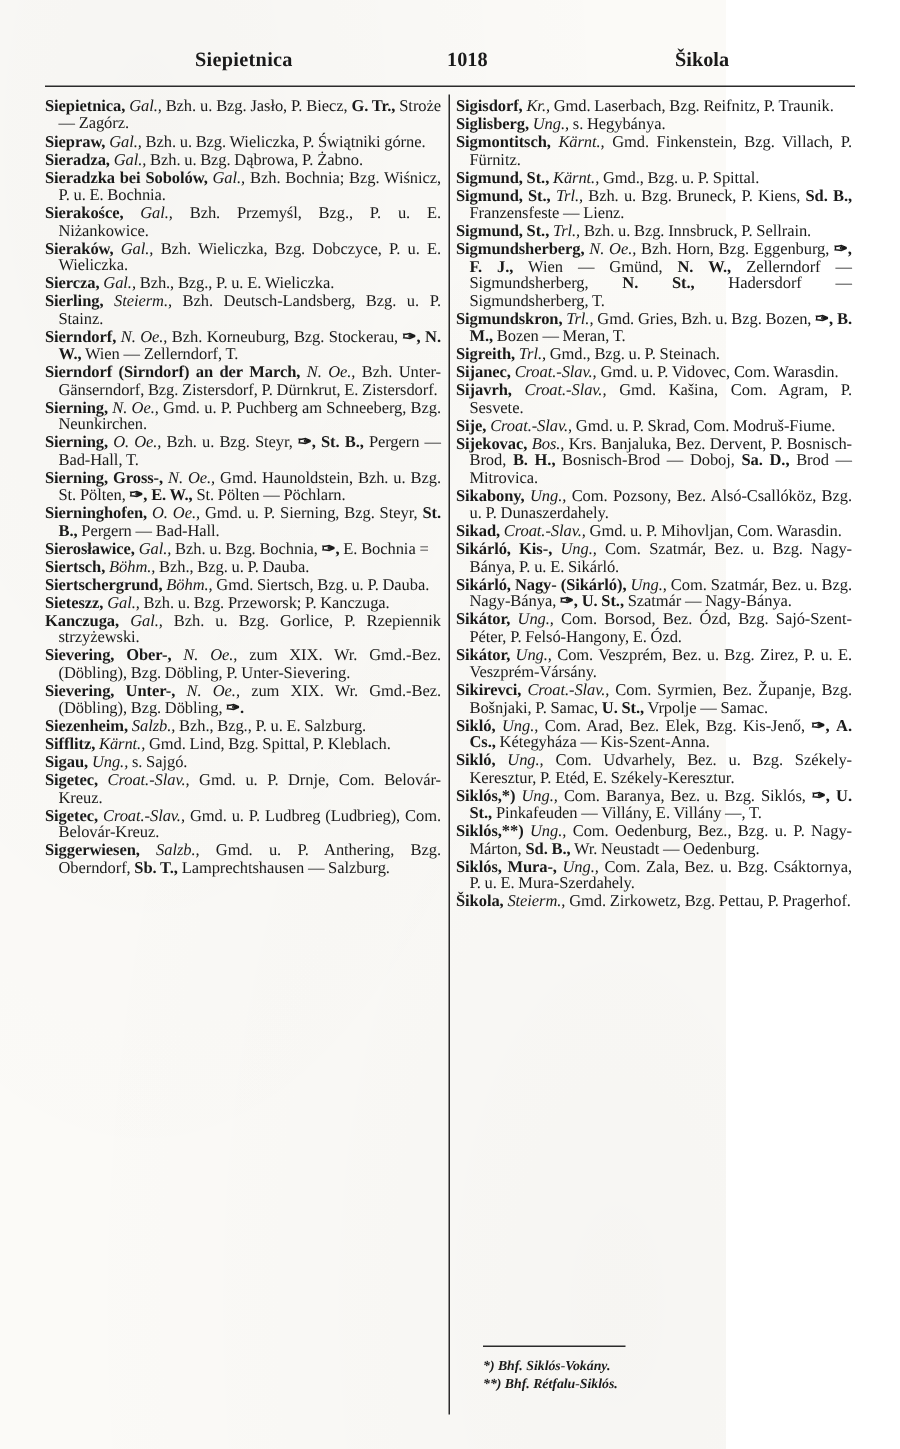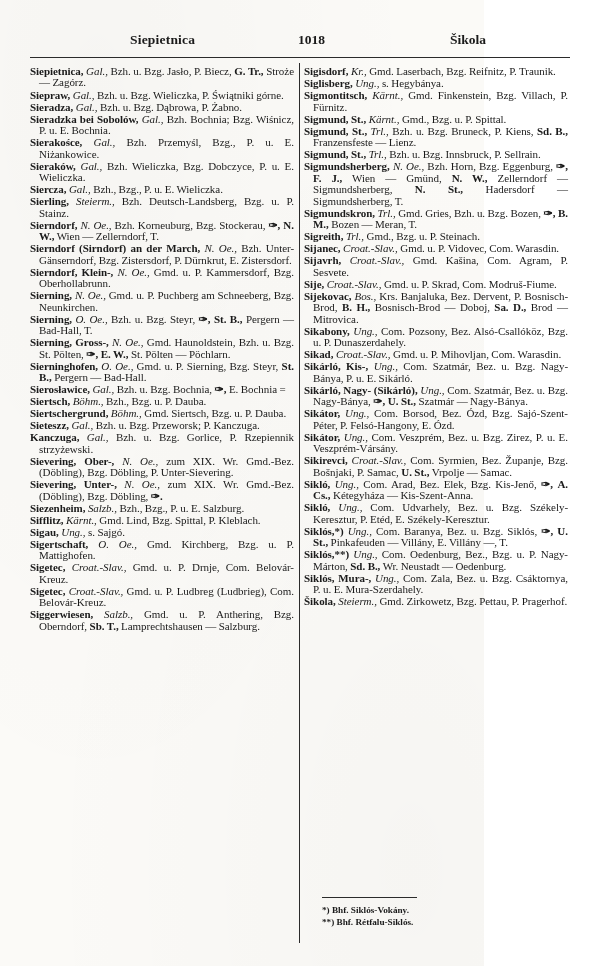--- a/index.html
+++ b/index.html
@@ -109,20 +109,21 @@
     left: 322px;
     top: 905px;
     width: 240px;
   }
   .fn {
     font-size: 9.2px;
     line-height: 11.5px;
     font-weight: bold;
     text-indent: -8px;
     padding-left: 8px;
+    font-style: italic;
   }
   .fnrule {
     position: absolute;
     left: 322px;
     top: 897px;
     width: 95px;
     height: 1px;
     background: #2b2b2b;
   }
   .glyph {
@@ -151,36 +152,34 @@
         <p class="entry"><b>Siepietnica,</b> <i>Gal.,</i> Bzh. u. Bzg. Jasło, P. Biecz, <b>G. Tr.,</b> Stroże — Zagórz.</p>
         <p class="entry"><b>Siepraw,</b> <i>Gal.,</i> Bzh. u. Bzg. Wieliczka, P. Świątniki górne.</p>
         <p class="entry"><b>Sieradza,</b> <i>Gal.,</i> Bzh. u. Bzg. Dąbrowa, P. Żabno.</p>
         <p class="entry"><b>Sieradzka bei Sobolów,</b> <i>Gal.,</i> Bzh. Bochnia; Bzg. Wiśnicz, P. u. E. Bochnia.</p>
         <p class="entry"><b>Sierakośce,</b> <i>Gal.,</i> Bzh. Przemyśl, Bzg., P. u. E. Niżankowice.</p>
         <p class="entry"><b>Sieraków,</b> <i>Gal.,</i> Bzh. Wieliczka, Bzg. Dobczyce, P. u. E. Wieliczka.</p>
         <p class="entry"><b>Siercza,</b> <i>Gal.,</i> Bzh., Bzg., P. u. E. Wieliczka.</p>
         <p class="entry"><b>Sierling,</b> <i>Steierm.,</i> Bzh. Deutsch-Landsberg, Bzg. u. P. Stainz.</p>
         <p class="entry"><b>Sierndorf,</b> <i>N. Oe.,</i> Bzh. Korneuburg, Bzg. Stockerau, <span class="glyph">✑,</span> <b>N. W.,</b> Wien — Zellerndorf, T.</p>
         <p class="entry"><b>Sierndorf (Sirndorf) an der March,</b> <i>N. Oe.,</i> Bzh. Unter-Gänserndorf, Bzg. Zistersdorf, P. Dürnkrut, E. Zistersdorf.</p>
-        <p class="entry"><b>Sierndorf, Klein-,</b> <i>N. Oe.,</i> Gmd. u. P. Kammersdorf, Bzg. Oberhollabrunn.</p>
         <p class="entry"><b>Sierning,</b> <i>N. Oe.,</i> Gmd. u. P. Puchberg am Schneeberg, Bzg. Neunkirchen.</p>
         <p class="entry"><b>Sierning,</b> <i>O. Oe.,</i> Bzh. u. Bzg. Steyr, <span class="glyph">✑,</span> <b>St. B.,</b> Pergern — Bad-Hall, T.</p>
         <p class="entry"><b>Sierning, Gross-,</b> <i>N. Oe.,</i> Gmd. Haunoldstein, Bzh. u. Bzg. St. Pölten, <span class="glyph">✑,</span> <b>E. W.,</b> St. Pölten — Pöchlarn.</p>
         <p class="entry"><b>Sierninghofen,</b> <i>O. Oe.,</i> Gmd. u. P. Sierning, Bzg. Steyr, <b>St. B.,</b> Pergern — Bad-Hall.</p>
         <p class="entry"><b>Sierosławice,</b> <i>Gal.,</i> Bzh. u. Bzg. Bochnia, <span class="glyph">✑,</span> E. Bochnia =</p>
         <p class="entry"><b>Siertsch,</b> <i>Böhm.,</i> Bzh., Bzg. u. P. Dauba.</p>
         <p class="entry"><b>Siertschergrund,</b> <i>Böhm.,</i> Gmd. Siertsch, Bzg. u. P. Dauba.</p>
         <p class="entry"><b>Sieteszz,</b> <i>Gal.,</i> Bzh. u. Bzg. Przeworsk; P. Kanczuga.</p>
         <p class="entry"><b>Kanczuga,</b> <i>Gal.,</i> Bzh. u. Bzg. Gorlice, P. Rzepiennik strzyżewski.</p>
         <p class="entry"><b>Sievering, Ober-,</b> <i>N. Oe.,</i> zum XIX. Wr. Gmd.-Bez. (Döbling), Bzg. Döbling, P. Unter-Sievering.</p>
         <p class="entry"><b>Sievering, Unter-,</b> <i>N. Oe.,</i> zum XIX. Wr. Gmd.-Bez. (Döbling), Bzg. Döbling, <span class="glyph">✑.</span></p>
         <p class="entry"><b>Siezenheim,</b> <i>Salzb.,</i> Bzh., Bzg., P. u. E. Salzburg.</p>
         <p class="entry"><b>Sifflitz,</b> <i>Kärnt.,</i> Gmd. Lind, Bzg. Spittal, P. Kleblach.</p>
         <p class="entry"><b>Sigau,</b> <i>Ung.,</i> s. Sajgó.</p>
-        <p class="entry"><b>Sigertschaft,</b> <i>O. Oe.,</i> Gmd. Kirchberg, Bzg. u. P. Mattighofen.</p>
         <p class="entry"><b>Sigetec,</b> <i>Croat.-Slav.,</i> Gmd. u. P. Drnje, Com. Belovár-Kreuz.</p>
         <p class="entry"><b>Sigetec,</b> <i>Croat.-Slav.,</i> Gmd. u. P. Ludbreg (Ludbrieg), Com. Belovár-Kreuz.</p>
         <p class="entry"><b>Siggerwiesen,</b> <i>Salzb.,</i> Gmd. u. P. Anthering, Bzg. Oberndorf, <b>Sb. T.,</b> Lamprechtshausen — Salzburg.</p>
       </div>
     <div class="col right" id="col-right">
         <p class="entry"><b>Sigisdorf,</b> <i>Kr.,</i> Gmd. Laserbach, Bzg. Reifnitz, P. Traunik.</p>
         <p class="entry"><b>Siglisberg,</b> <i>Ung.,</i> s. Hegybánya.</p>
         <p class="entry"><b>Sigmontitsch,</b> <i>Kärnt.,</i> Gmd. Finkenstein, Bzg. Villach, P. Fürnitz.</p>
         <p class="entry"><b>Sigmund, St.,</b> <i>Kärnt.,</i> Gmd., Bzg. u. P. Spittal.</p>
         <p class="entry"><b>Sigmund, St.,</b> <i>Trl.,</i> Bzh. u. Bzg. Bruneck, P. Kiens, <b>Sd. B.,</b> Franzensfeste — Lienz.</p>

